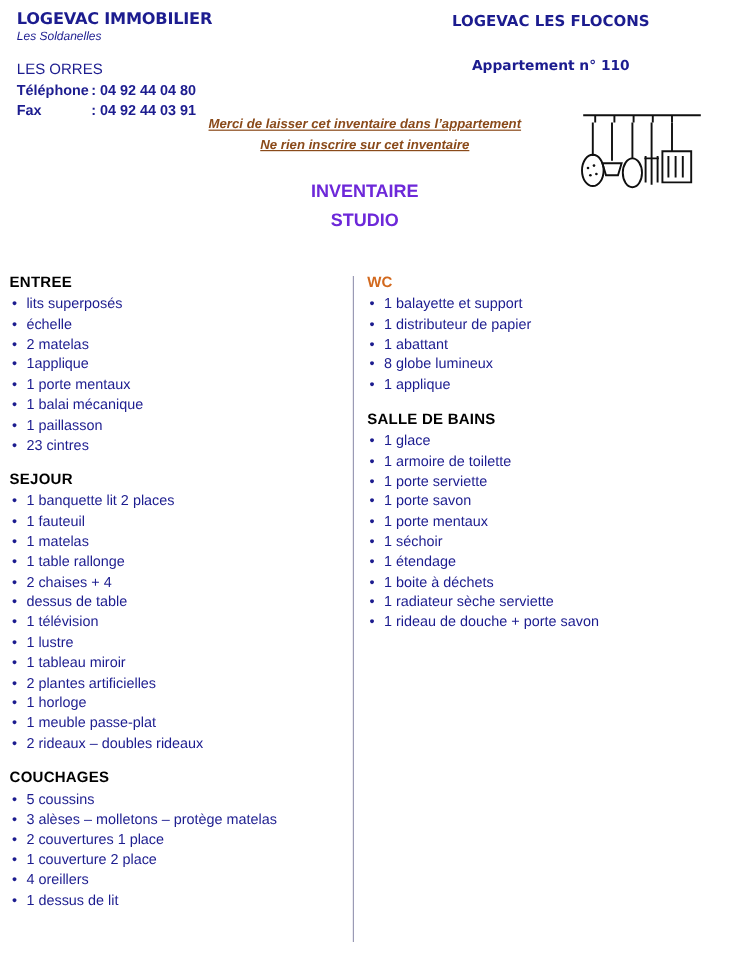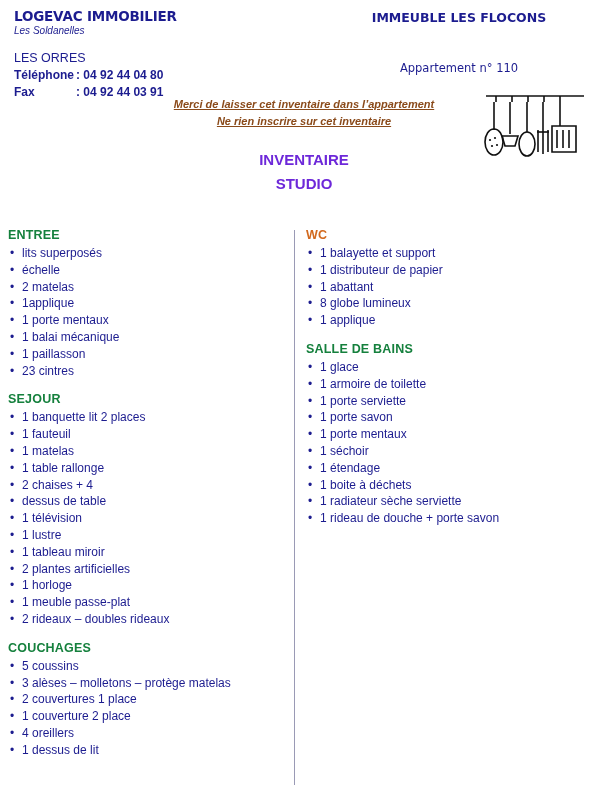--- a/index.html
+++ b/index.html
@@ -30,21 +30,21 @@
   .contact-row .val { font-weight: bold; }
   .fax-row .lbl { font-weight: bold; }
 
   .hdr-right { position:absolute; left: 345px; top: 2px; width: 200px; text-align:center; }
   .bldg {
     font-family: "DejaVu Sans", sans-serif;
     font-weight: bold; font-size: 12.5px; color:#1c1c8f;
   }
   .apt {
     font-family: "DejaVu Sans", sans-serif;
-    font-weight: normal; font-size: 11.5px; color:#1c1c8f; margin-top: 36px;
+    font-weight: bold; font-size: 11.5px; color:#1c1c8f; margin-top: 22px;
   }
 
   .notice { position:absolute; left: 120px; top: 88px; width: 340px; text-align:center; }
   .notice div {
     color: #8a4a1a; font-size: 11px; font-weight: bold; font-style: italic;
     text-decoration: underline; line-height: 17px;
   }
 
   .title { position:absolute; left: 150px; top: 140px; width: 280px; text-align:center; }
   .title div {
@@ -55,21 +55,21 @@
   
   .utensils { position: absolute; right: 6px; top: 78px; width: 110px; height: 86px; }
 
   
   .columns { position:absolute; left: 0; top: 228px; width: 610px; height: 560px; }
   .divider { position:absolute; left: 294px; top: 2px; width: 1px; height: 555px; background: #9a9ab5; }
   .col-left { position:absolute; left: 8px; top: 0; width: 282px; }
   .col-right { position:absolute; left: 306px; top: 0; width: 290px; }
 
   .sec-title {
-    color: #15803d; font-weight: bold; font-size: 12.5px;
+    color: #000000; font-weight: bold; font-size: 12.5px;
     margin: 0 0 3px 0; letter-spacing: 0.2px;
   }
   .sec-title.wc { color: #d2691e; }
   .sec-block { margin-bottom: 13px; }
   ul.items { list-style: none; margin: 0; padding: 0; }
   ul.items li {
     font-size: 12px; line-height: 16.8px; color: #1c1c8f;
     position: relative; padding-left: 14px; white-space: nowrap;
   }
   ul.items li .bullet {
@@ -93,21 +93,21 @@
         <span class="lbl">Téléphone</span><span class="sep">:</span>
         <span class="val">04 92 44 04 80</span>
       </div>
       <div class="contact-row fax-row">
         <span class="lbl">Fax</span><span class="sep">:</span>
         <span class="val">04 92 44 03 91</span>
       </div>
     </div>
 
     <div class="hdr-right">
-      <div class="bldg">IMMEUBLE LES FLOCONS</div>
+      <div class="bldg">LOGEVAC LES FLOCONS</div>
       <div class="apt">Appartement n° 110</div>
     </div>
 
     <div class="notice">
       <div>Merci de laisser cet inventaire dans l’appartement</div>
       <div>Ne rien inscrire sur cet inventaire</div>
     </div>
 
     <div class="title">
       <div>INVENTAIRE</div>

